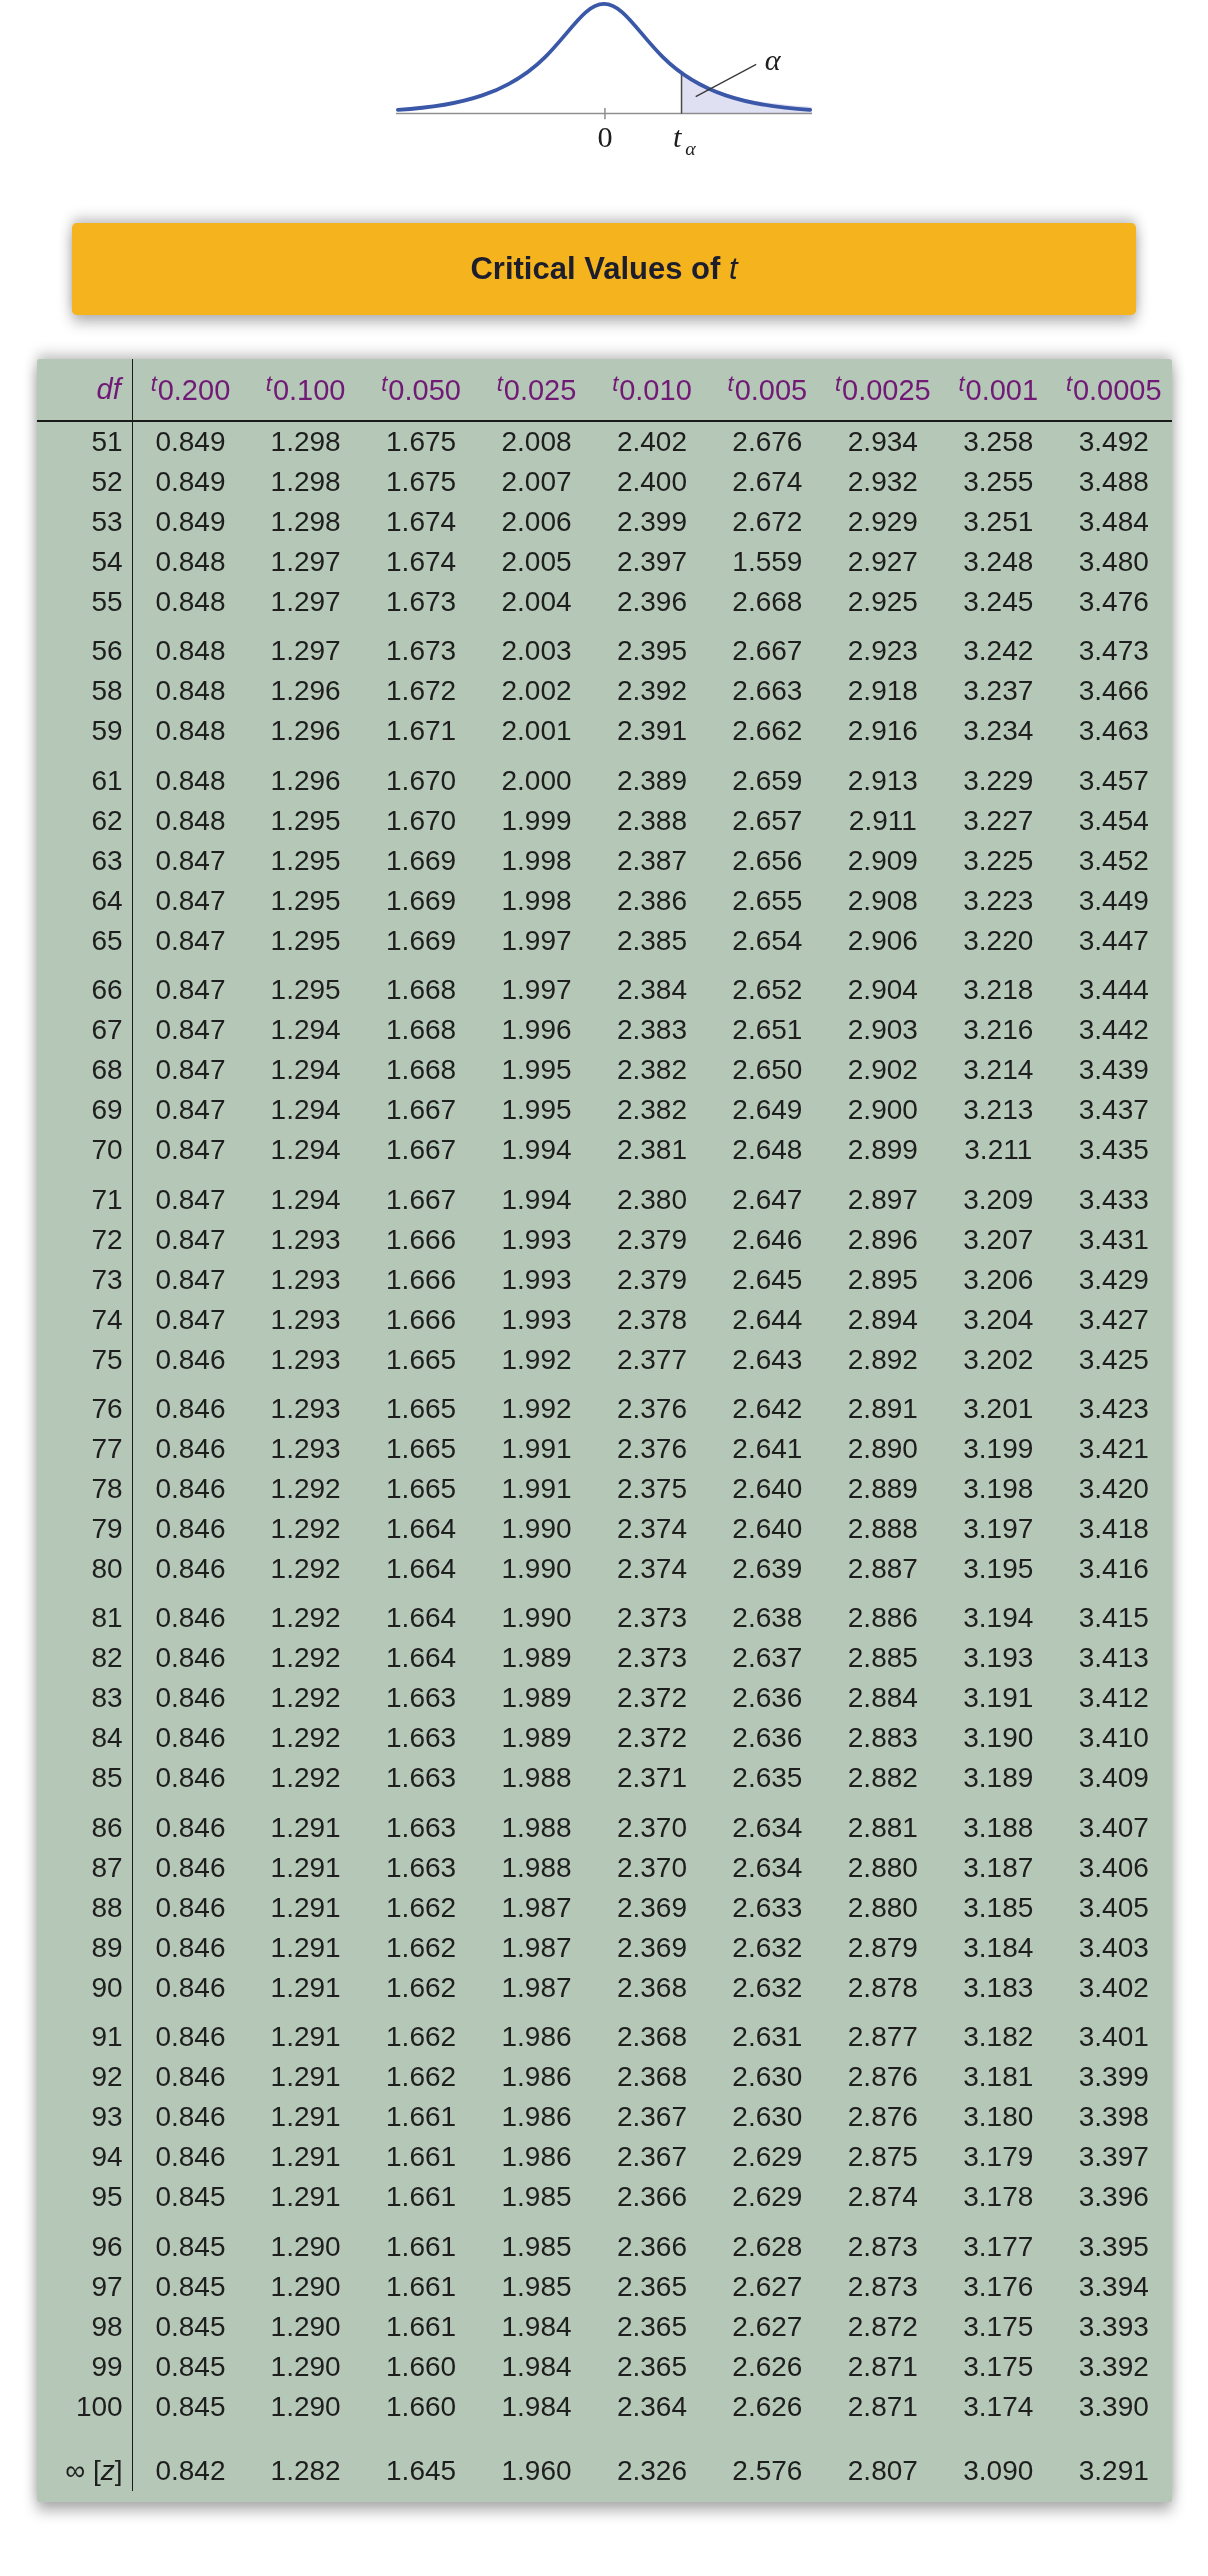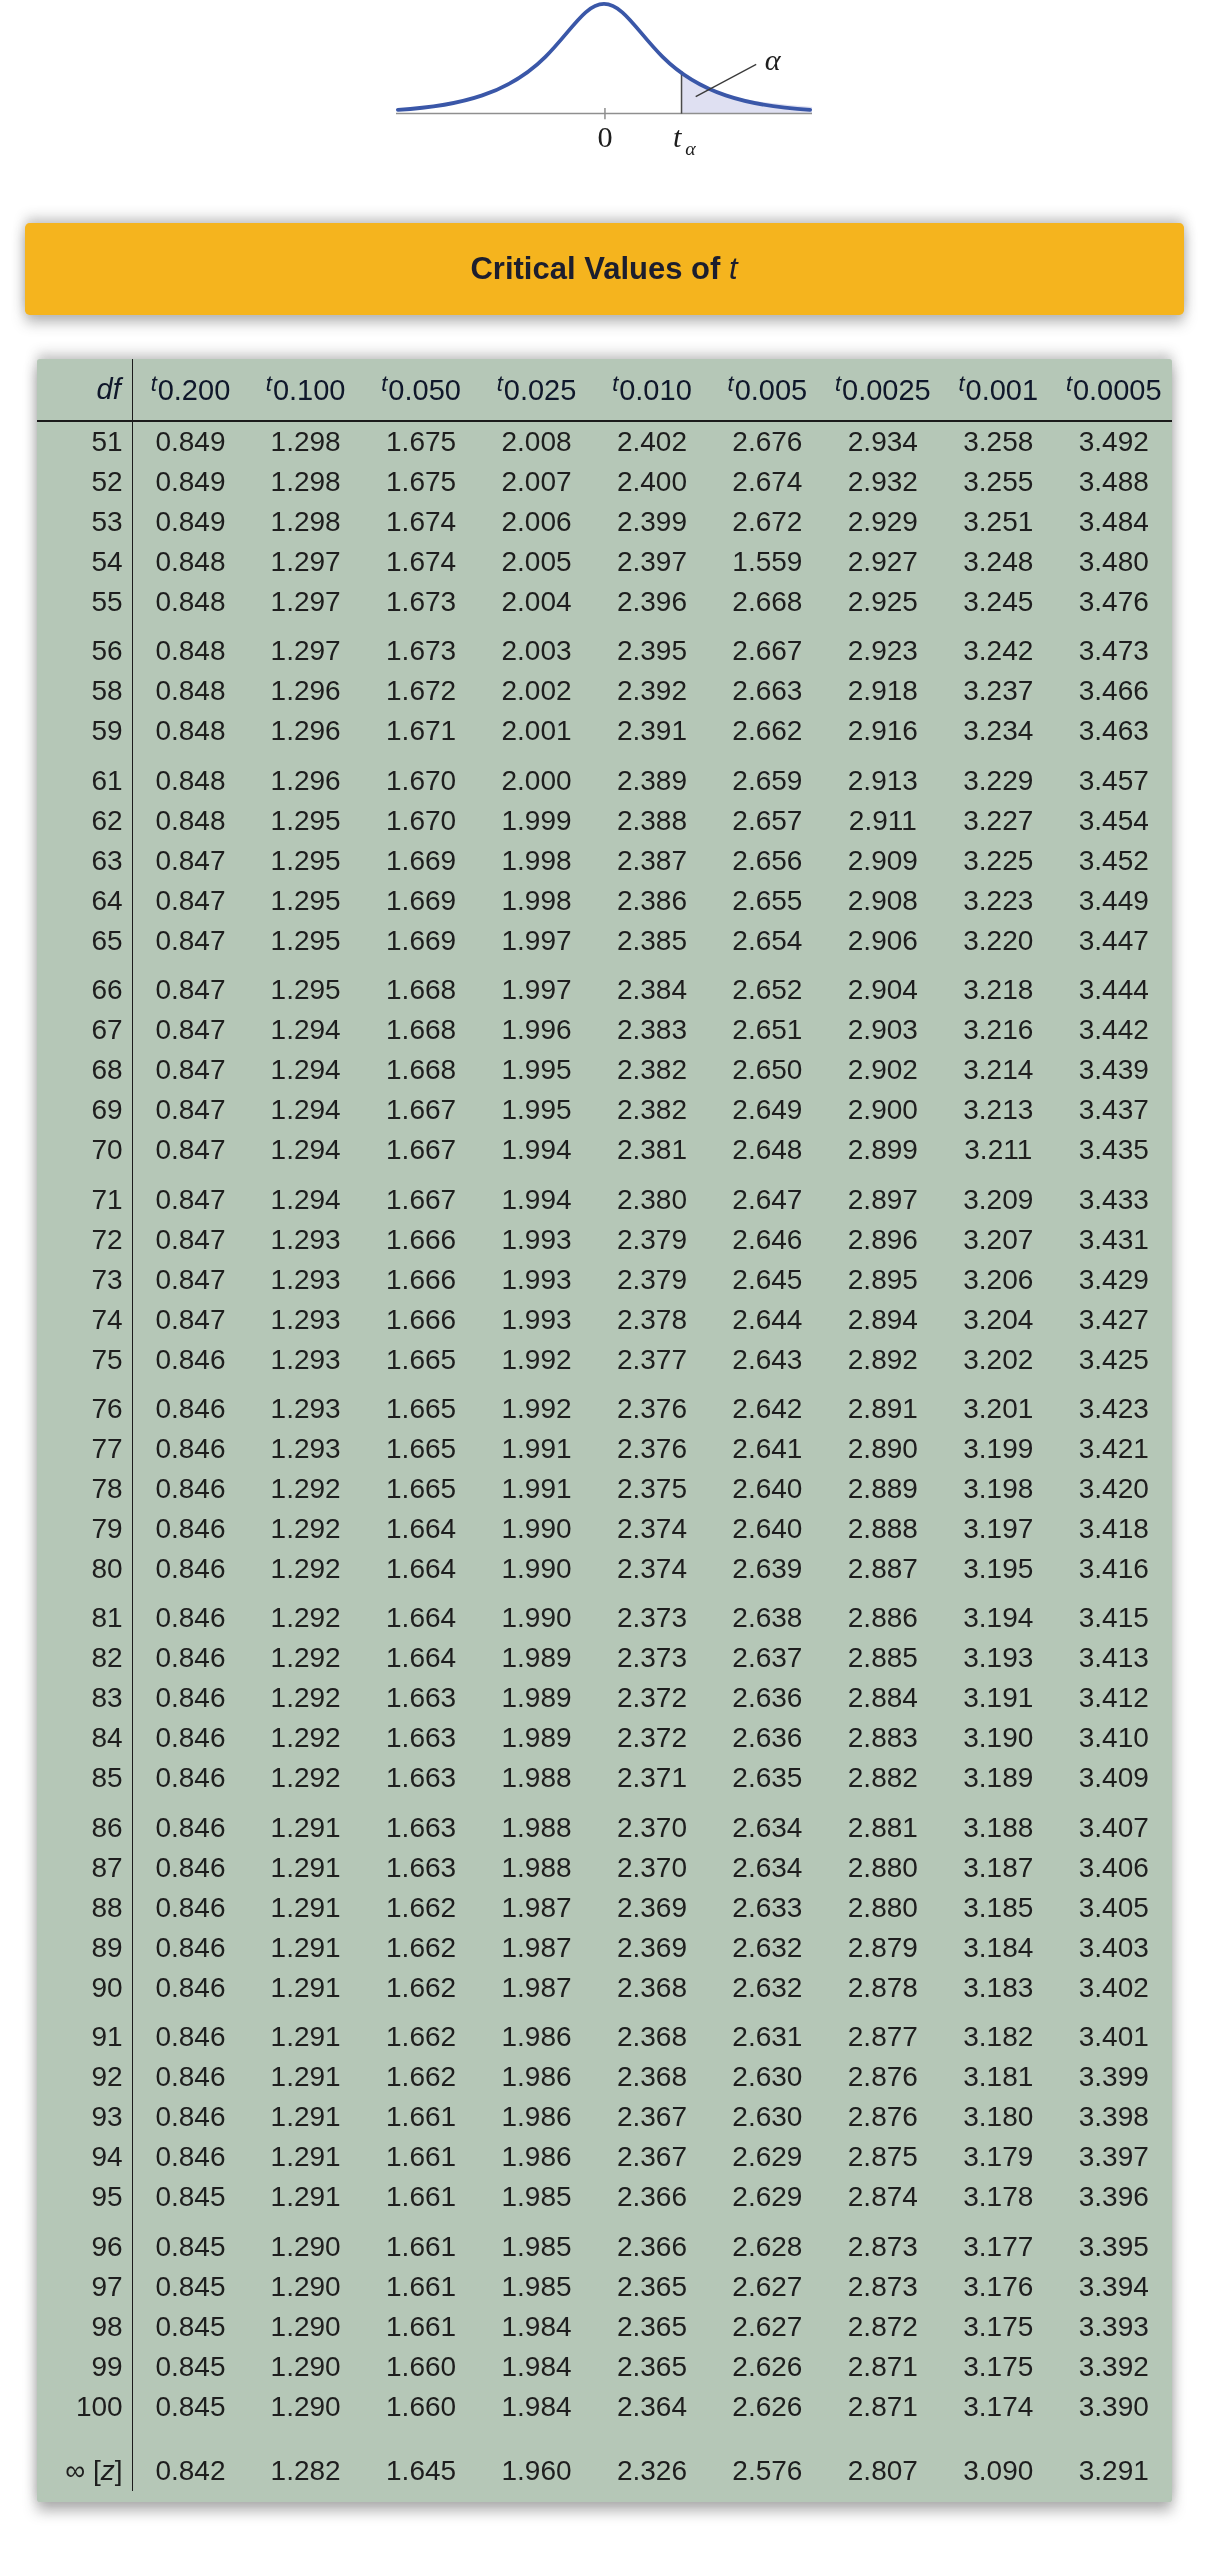--- a/index.html
+++ b/index.html
@@ -20,21 +20,21 @@
   }
   .figure-svg {
     position: absolute;
     left: 50%;
     transform: translateX(-50%);
     top: 0;
   }
 
   
   .banner {
-    width: 1159px;
+    width: 1064px;
     height: 92px;
     margin: 62px auto 0 auto;
     background: #F5B41E;
     border-radius: 4.7px;
     box-shadow: 0 -5.7px 11.3px rgba(60,60,60,0.25), 0 7.6px 13.2px rgba(60,60,60,0.35);
     display: flex;
     align-items: center;
     justify-content: center;
   }
   .banner-title {
@@ -63,21 +63,21 @@
     table-layout: fixed;
   }
   col.c-df { width: 96px; }
 
   .t-table th {
     height: 61px;
     border-bottom: 2.8px solid #1b1b1b;
     font-weight: normal;
     text-align: center;
     vertical-align: middle;
-    color: #0f172a;
+    color: #701a75;
     padding: 0;
   }
   .t-table th.df-col {
     text-align: right;
     padding-right: 11.3px;
   }
   .df-head {
     font-style: italic;
     font-size: 29px;
   }

